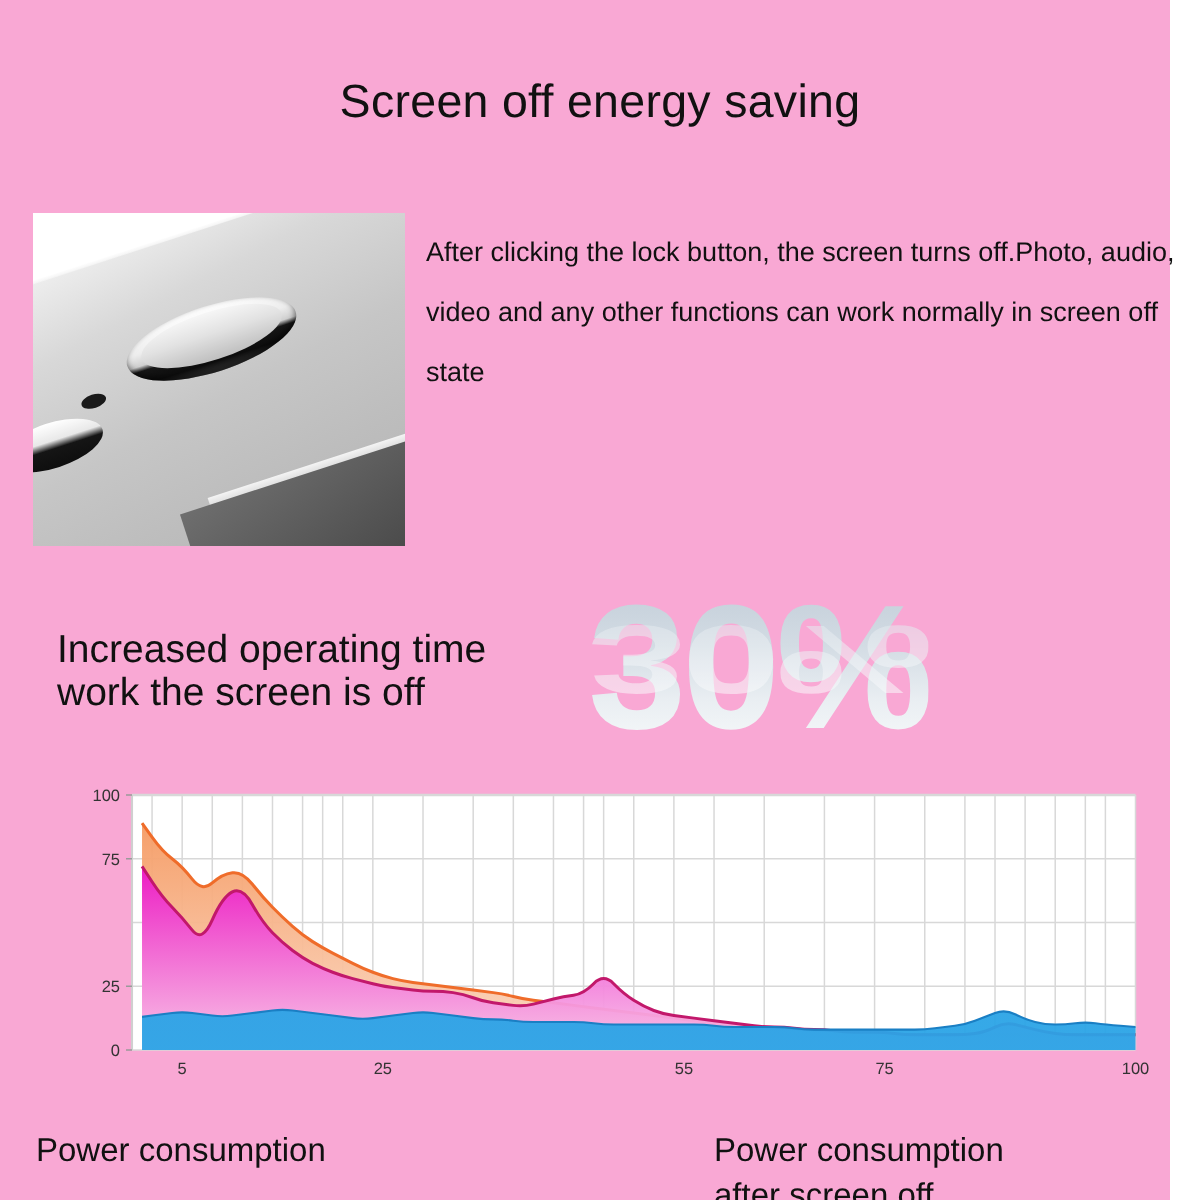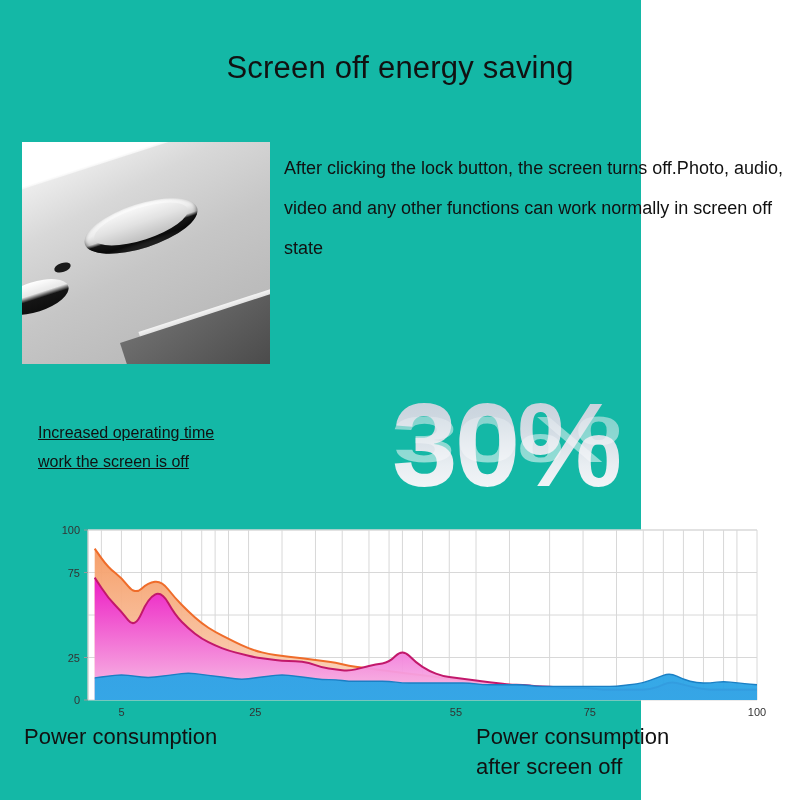--- a/index.html
+++ b/index.html
@@ -3,21 +3,21 @@
 <meta charset="utf-8">
 <style>
   * { box-sizing: border-box; }
   html, body {
     margin: 0; padding: 0;
     width: 800px; height: 800px;
     background: #ffffff;
     font-family: "Liberation Sans", sans-serif;
     overflow: hidden;
   }
-  #page { position: relative; width: 641px; height: 800px; background: #14b8a6; }
+  #page { position: relative; width: 780px; height: 800px; background: #f9a8d4; }
 
   
   #title {
     position: absolute; left: 0; top: 50px; width: 800px;
     text-align: center;
     font-size: 31px; font-weight: 400; color: #111;
     letter-spacing: 0.2px;
   }
 
   
@@ -109,30 +109,30 @@
     background: linear-gradient(0deg,#dfe6ec 0%,#f2f5f8 55%,#fdfdfe 100%);
     -webkit-background-clip: text; background-clip: text;
     color: transparent; -webkit-text-fill-color: transparent;
     opacity: 0.55;
     user-select: none;
   }
 
   
   #chart-caption {
     position: absolute; left: 38px; top: 418px; width: 360px;
-    font-size: 16px; line-height: 29px; color: #111; text-decoration: underline;
+    font-size: 26px; line-height: 29px; color: #111;
   }
 
   
   #chart { position: absolute; left: 0; top: 515px; width: 800px; height: 205px; }
   #chart svg { display: block; }
 
   
   .bottom-label {
-    position: absolute; font-size: 22px; line-height: 30px; color: #111;
+    position: absolute; font-size: 22px; line-height: 30px; color: #111; margin-top: 30px;
   }
   #label-before { left: 24px; top: 722px; width: 330px; }
   #label-after  { left: 476px; top: 722px; width: 330px; }
 </style>
 </head>
 <body>
 
 <div id="page">
 
   <div id="title">Screen off energy saving</div>

